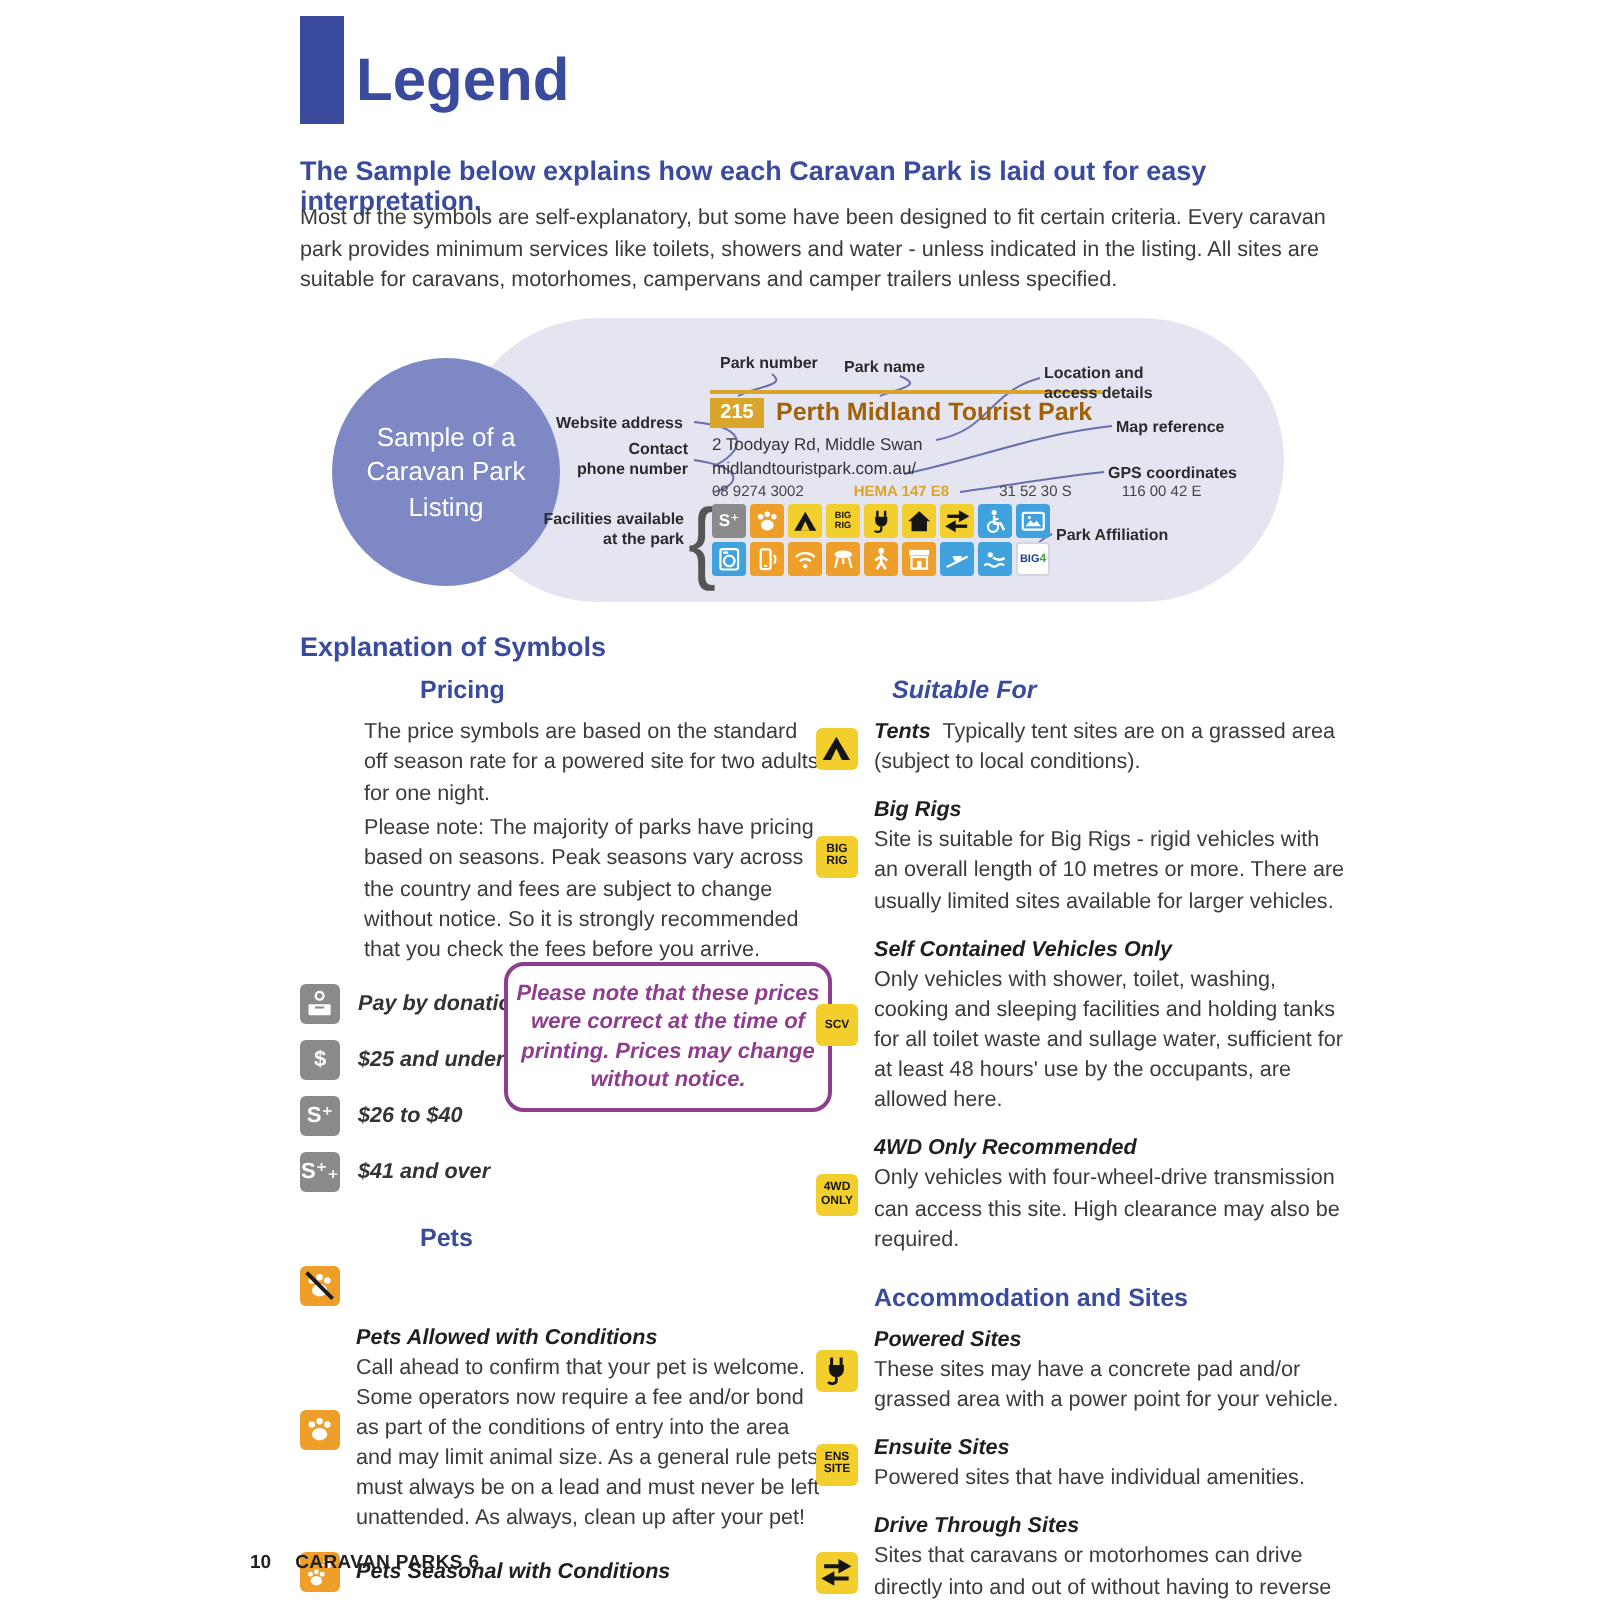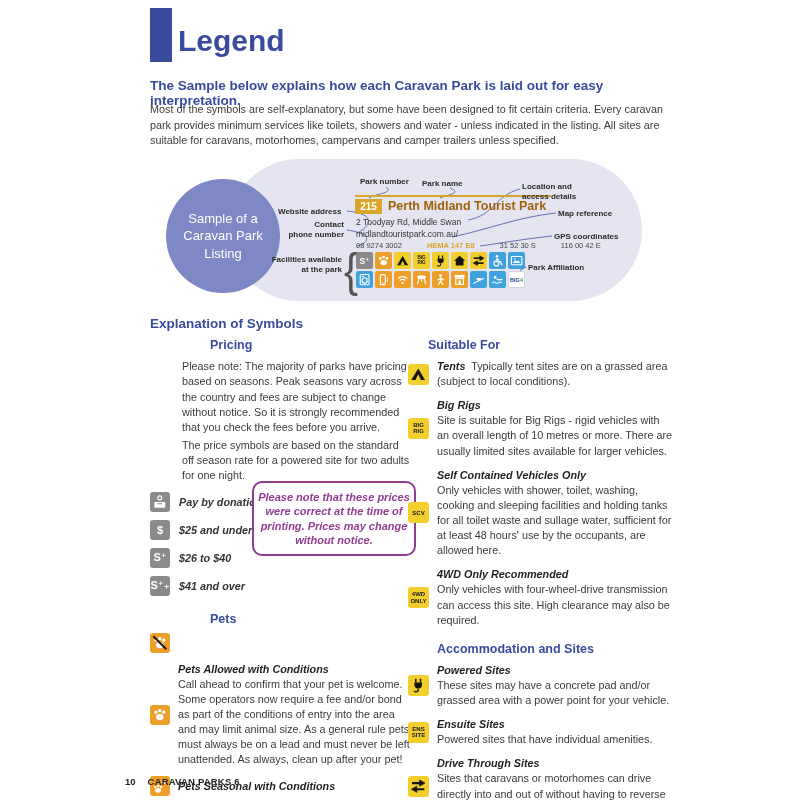--- a/index.html
+++ b/index.html
@@ -332,22 +332,22 @@
     <div class="callout" style="left:404px;top:77px;text-align:right;">GPS coordinates</div>
     <div class="callout cl-right" style="left:92px;top:100px;width:100px;white-space:pre-line;">Facilities available
 at the park</div>
     <div class="callout" style="left:378px;top:108px;">Park Affiliation</div>
   </div>
 
   <div class="exphead">Explanation of Symbols</div>
 
   <div class="leftcol">
     <div class="subhead indent">Pricing</div>
+    <div class="para indent">The price symbols are based on the standard off season rate for a powered site for two adults for one night.</div>
     <div class="para indent">Please note: The majority of parks have pricing based on seasons. Peak seasons vary across the country and fees are subject to change without notice. So it is strongly recommended that you check the fees before you arrive.</div>
-    <div class="para indent">The price symbols are based on the standard off season rate for a powered site for two adults for one night.</div>
 
     <div class="pricerow">
       <span class="ic ic-20 gray">
           <svg>
             <use href="#sym-donation"></use>
           </svg>
         </span>
       <span class="pricelabel">Pay by donation</span>
     </div>
     <div class="pricerow">
@@ -396,21 +396,21 @@
             <use href="#sym-paw-sun"></use>
           </svg>
         </span>
       <div class="etxt">
           <span class="etitle block">Pets Seasonal with Conditions</span>
         </div>
     </div>
   </div>
 
   <div class="rightcol">
-    <div class="subhead" style="margin-left:20px;">Suitable For</div>
+    <div class="subhead" style="margin-left:38px;font-style:italic;">Suitable For</div>
 
     <div class="entry">
       <span class="ic ic-21 yellow">
           <svg>
             <use href="#sym-tent"></use>
           </svg>
         </span>
       <div class="etxt"><span class="etitle">Tents</span>&nbsp; <span>Typically tent sites are on a grassed area (subject to local conditions).</span></div>
     </div>
     <div class="entry">

